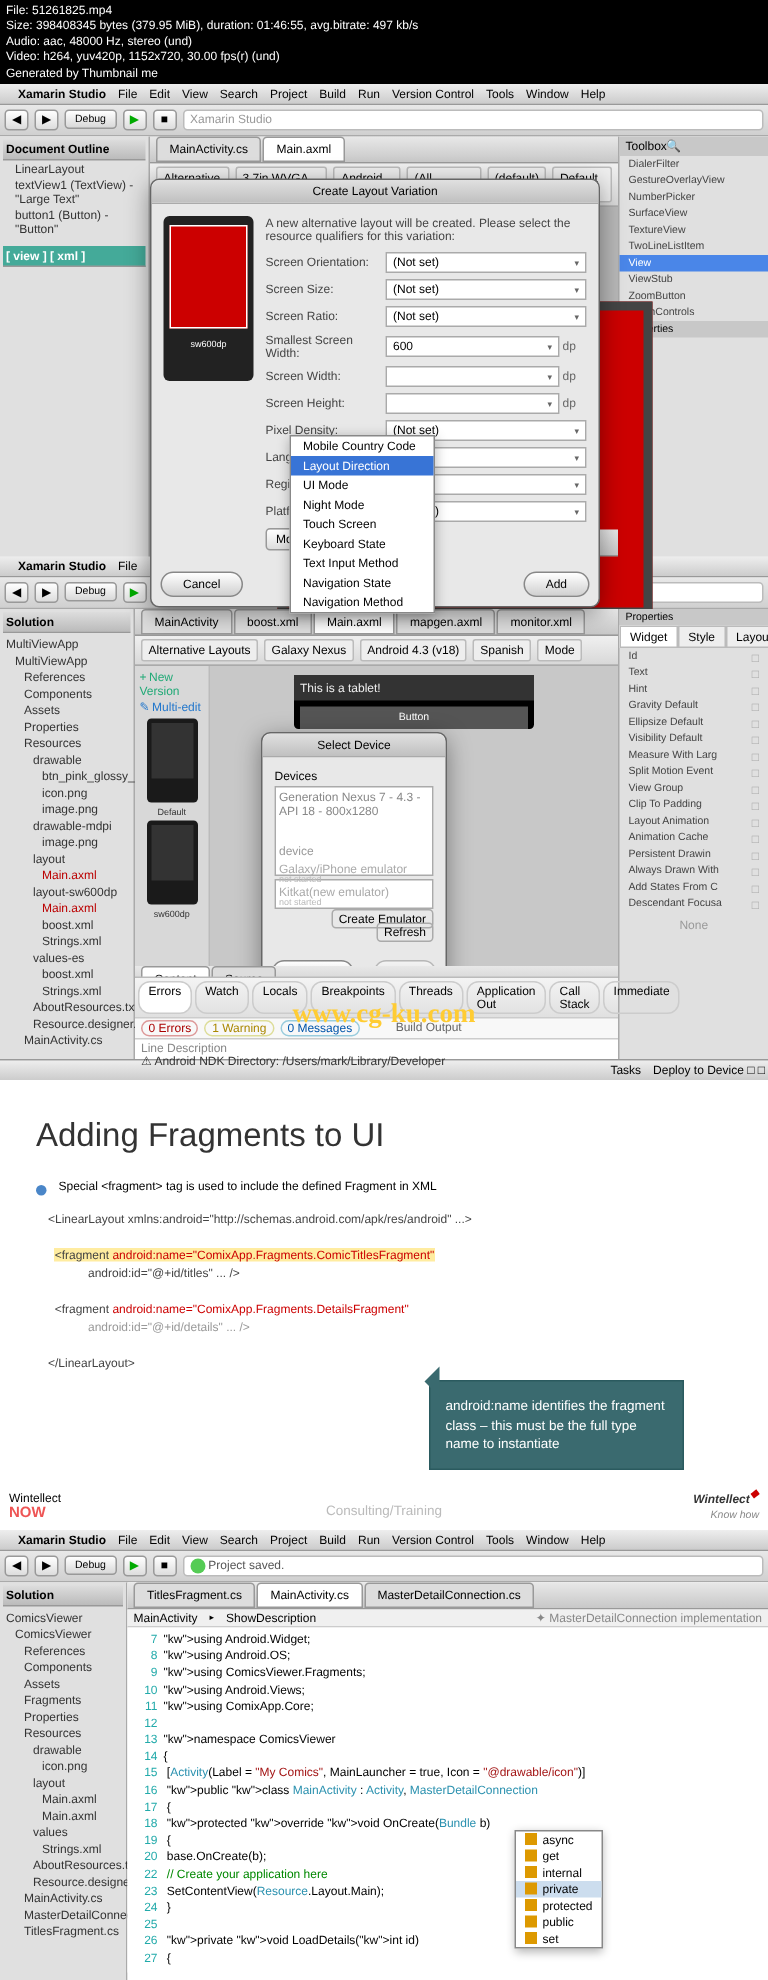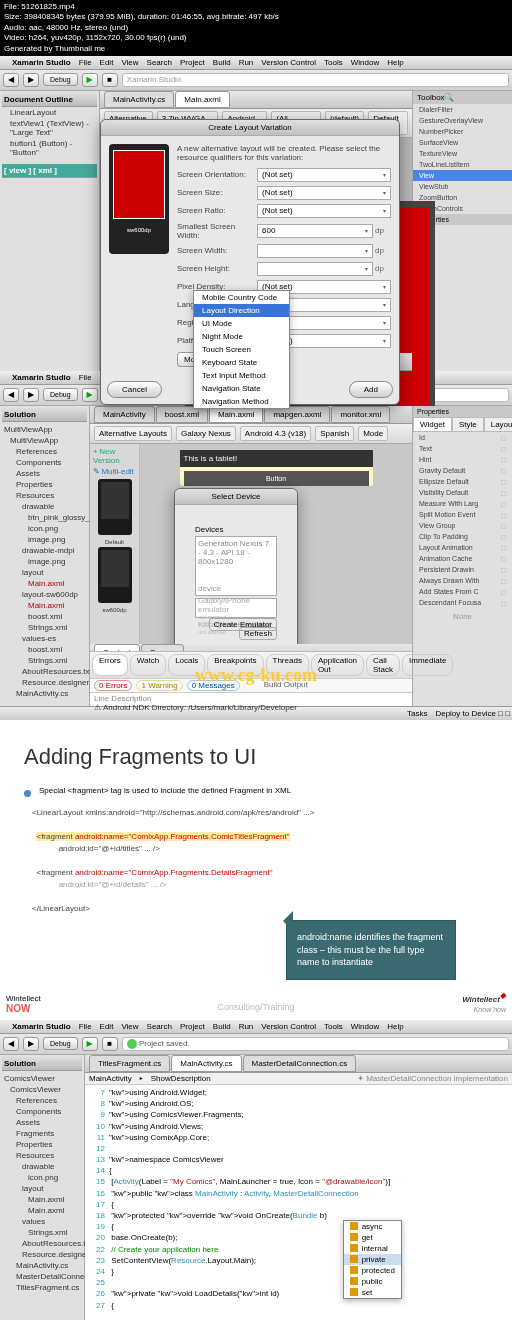--- a/index.html
+++ b/index.html
@@ -49,40 +49,40 @@
 .slide .code-block .hl{background:#ffeca0}
 .slide .code-block .red{color:#c00}
 .slide .code-block .gray{color:#999}
 .callout{position:absolute;background:#3a6a6f;color:#fff;padding:10px;font-size:9px;width:170px;right:56px;top:200px;border:1px solid #2a5a5f;line-height:1.4}
 .callout::before{content:"";position:absolute;left:-14px;top:-10px;border:10px solid transparent;border-right-color:#3a6a6f}
 .logo-now{position:absolute;bottom:6px;left:6px;font-size:9px}
 .logo-now b{color:#e55;font-size:10px}
 .logo-wint{position:absolute;bottom:6px;right:6px;font-size:9px;text-align:right;color:#333;font-style:italic}
 .btm-toolbar{background:linear-gradient(#eee,#ccc);border-top:1px solid #999;padding:2px;font-size:7px;display:flex;justify-content:flex-end;gap:8px}
 .status-circle{width:10px;height:10px;border-radius:50%;display:inline-block;vertical-align:middle}
-.device-body{padding:20px;font-size:7px}
+.device-body{padding:8px;font-size:7px}
 .device-list{background:#fff;border:1px solid #aaa;height:60px;padding:2px;margin:2px 0}
 .device-list .devhdr{color:#888;margin-bottom:18px}
 .prop-tabs{display:flex;font-size:7px;background:#ddd}
 .prop-tabs span{padding:2px 6px;border:1px solid #bbb;background:#eee}
 .prop-tabs span.act{background:#fff}
 .code-editor{background:#fff;font-family:Consolas,monospace;font-size:6px;padding:2px;line-height:1.4;overflow:hidden}
 .code-editor .ln{color:#0a8;display:inline-block;width:18px;text-align:right;margin-right:4px;color:#2aa}
 .code-editor .str{color:#a31515}
 .code-editor .cm{color:#080}
 .code-editor .ty{color:#2b91af}
 .file-tree{font-size:7px;padding:2px}
 .file-tree .node{padding:1px 2px 1px 6px;color:#333}
 .file-tree .node.b{color:#b00}
 .bg-canvas{position:absolute;inset:0;background:#b8b8b8}
 .red-box{position:absolute;left:85px;top:110px;width:250px;height:210px;background:#c00;border:6px solid #444}
 .dark-phone{width:34px;height:56px;background:#1a1a1a;border-radius:3px;margin:2px;padding:3px;display:inline-block}
 .dark-phone .sc{width:100%;height:75%;background:#333}
 .wm{position:absolute;left:50%;transform:translateX(-50%);bottom:20px;color:#fc3;font-size:18px;font-weight:bold;font-family:serif}
-.tablet-frame{background:#fef9c3;width:193px;margin:6px auto;border-radius:3px}
+.tablet-frame{background:#000000;width:160px;margin:6px auto;border-radius:3px}
 .tablet-frame .tbar{background:#333;color:#eee;padding:4px;font-size:8px;text-align:left}
 .tablet-frame .tbtn{background:#555;color:#fff;text-align:center;padding:4px;margin:4px;font-size:7px}
 .errbar{background:linear-gradient(#f4f4f4,#e0e0e0);border-top:1px solid #bbb;display:flex;font-size:7px;padding:2px}
 .errbar span{padding:1px 6px;border:1px solid #ccc;margin-right:2px;border-radius:8px}
 .intellisense{position:absolute;background:#fff;border:1px solid #888;font-size:6px;box-shadow:0 2px 6px rgba(0,0,0,.3)}
 .intellisense .row{padding:1px 6px;display:flex;gap:4px}
 .intellisense .row.sel{background:#cde}
 .intellisense .ico{width:8px;height:8px;background:#d90;display:inline-block}
 </style>
 </head>

